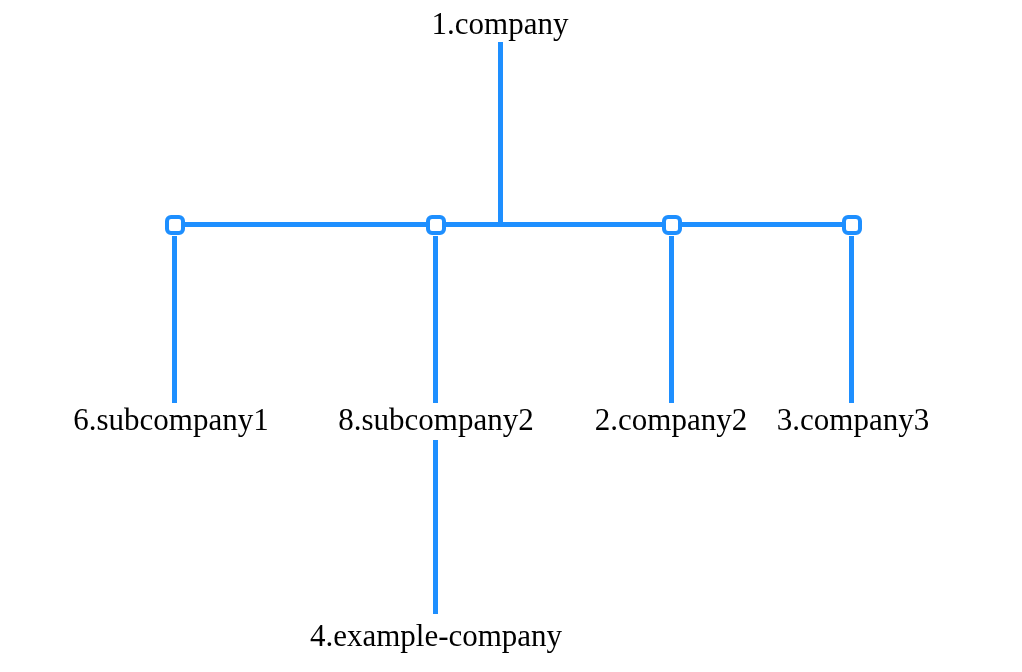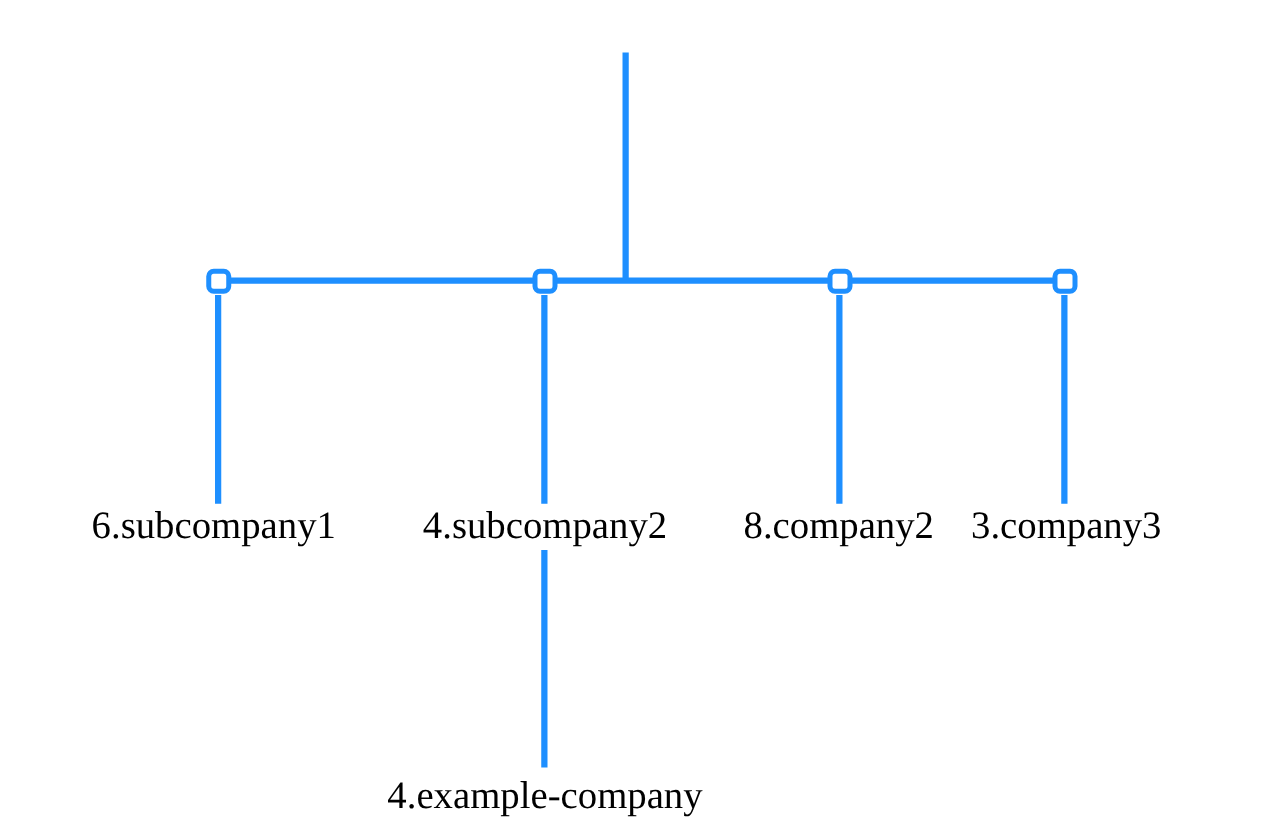--- a/index.html
+++ b/index.html
@@ -58,35 +58,36 @@
   #child-4-label     { left: 853px; top: 402px; }
 
   #stem-grandchild-1 { left: 433px; top: 440px; height: 174px; }
   #grandchild-1-label{ left: 436px; top: 618px; text-align: center; }
 </style>
 </head>
 <body>
 
 <div class="canvas">
 
+  <div class="node-label" id="root-label">1.company</div>
 
   <div class="edge v" id="root-stem"></div>
   <div class="edge h" id="branch-bar"></div>
 
   <div class="handle" id="handle-1"></div>
   <div class="handle" id="handle-2"></div>
   <div class="handle" id="handle-3"></div>
   <div class="handle" id="handle-4"></div>
 
   <div class="edge v" id="stem-child-1"></div>
   <div class="edge v" id="stem-child-2"></div>
   <div class="edge v" id="stem-child-3"></div>
   <div class="edge v" id="stem-child-4"></div>
 
   <div class="node-label" id="child-1-label">6.subcompany1</div>
-  <div class="node-label" id="child-2-label">4.subcompany2</div>
-  <div class="node-label" id="child-3-label">8.company2</div>
+  <div class="node-label" id="child-2-label">8.subcompany2</div>
+  <div class="node-label" id="child-3-label">2.company2</div>
   <div class="node-label" id="child-4-label">3.company3</div>
 
   <div class="edge v" id="stem-grandchild-1"></div>
   <div class="node-label" id="grandchild-1-label">4.example-company</div>
 
 </div>
 
 </body></html>

